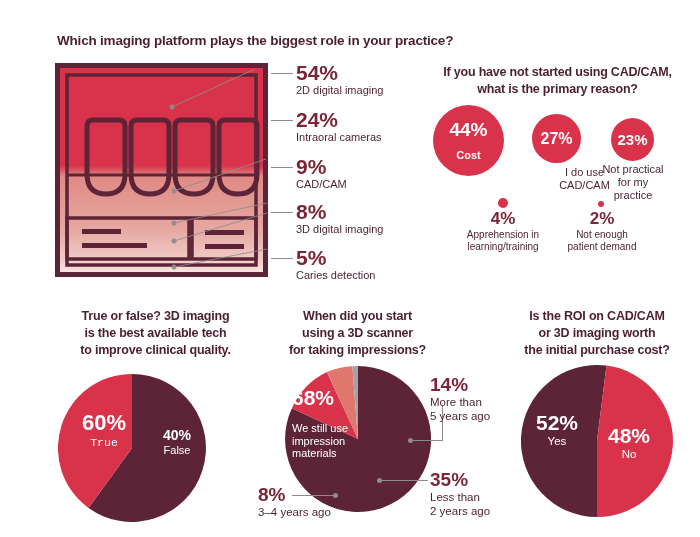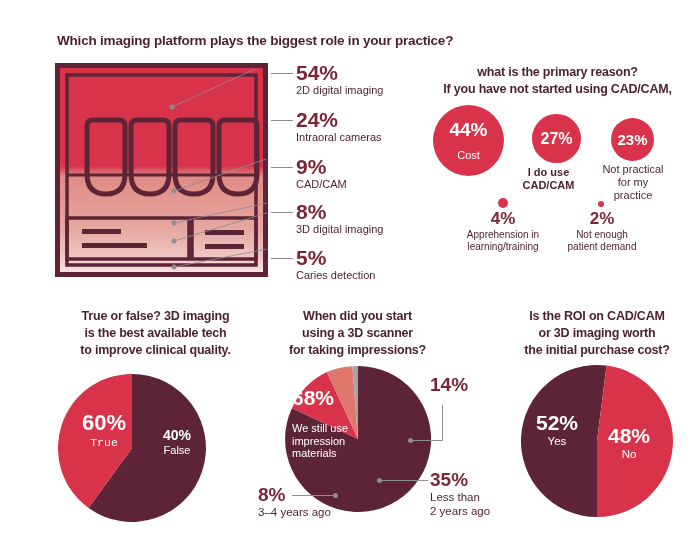--- a/index.html
+++ b/index.html
@@ -165,33 +165,33 @@
   <div class="lead-item" style="left:296px;top:201px;">
     <div class="pct">8%</div>
     <div class="sub">3D digital imaging</div>
   </div>
   <div class="lead-item" style="left:296px;top:247px;">
     <div class="pct">5%</div>
     <div class="sub">Caries detection</div>
   </div>
 
   <div class="q-title" id="tr-title">
+    <div>If you have not started using CAD/CAM,</div>
     <div>what is the primary reason?</div>
-    <div>If you have not started using CAD/CAM,</div>
   </div>
 
   <div class="bubble" style="left:433px;top:105px;width:71px;height:71px;">
     <div class="bp" style="font-size:19px;">44%</div>
-    <div class="bl" style="font-size:11px;margin-top:11px;">Cost</div>
+    <div class="bl" style="font-size:11px;margin-top:11px;font-weight:bold;">Cost</div>
   </div>
 
   <div class="bubble" style="left:532px;top:114px;width:49px;height:49px;">
     <div class="bp" style="font-size:16px;">27%</div>
   </div>
-  <div class="underlbl" style="left:506px;top:166px;width:85px;white-space:pre-line;font-weight:bold;">I do use
+  <div class="underlbl" style="left:542px;top:166px;width:85px;white-space:pre-line;">I do use
 CAD/CAM</div>
 
   <div class="bubble" style="left:611px;top:118px;width:43px;height:43px;">
     <div class="bp" style="font-size:15px;">23%</div>
   </div>
   <div class="underlbl" style="left:589px;top:163px;width:88px;white-space:pre-line;">Not practical
 for my
 practice</div>
 
   <div class="dot" style="left:498px;top:198px;width:10px;height:10px;"></div>
@@ -251,20 +251,22 @@
     <div class="pl" style="font-size:11px;margin-top:14px;white-space:pre-line;">We still use
 impression
 materials</div>
   </div>
 
   <div class="lead-line" style="left:411px;top:440px;width:32px;"></div>
   <div class="lead-line" style="left:442px;top:405px;width:1px;height:36px;"></div>
   <div style="position:absolute;left:408px;top:438px;width:5px;height:5px;border-radius:50%;background:#8d8d90;"></div>
   <div class="callout" style="left:430px;top:375px;width:74px;">
     <div class="pct">14%</div>
+    <div class="sub" style="white-space:pre-line;">More than
+5 years ago</div>
   </div>
 
   <div class="lead-line" style="left:380px;top:480px;width:48px;"></div>
   <div style="position:absolute;left:377px;top:478px;width:5px;height:5px;border-radius:50%;background:#8d8d90;"></div>
   <div class="callout" style="left:430px;top:470px;width:74px;">
     <div class="pct">35%</div>
     <div class="sub" style="white-space:pre-line;">Less than
 2 years ago</div>
   </div>
 

